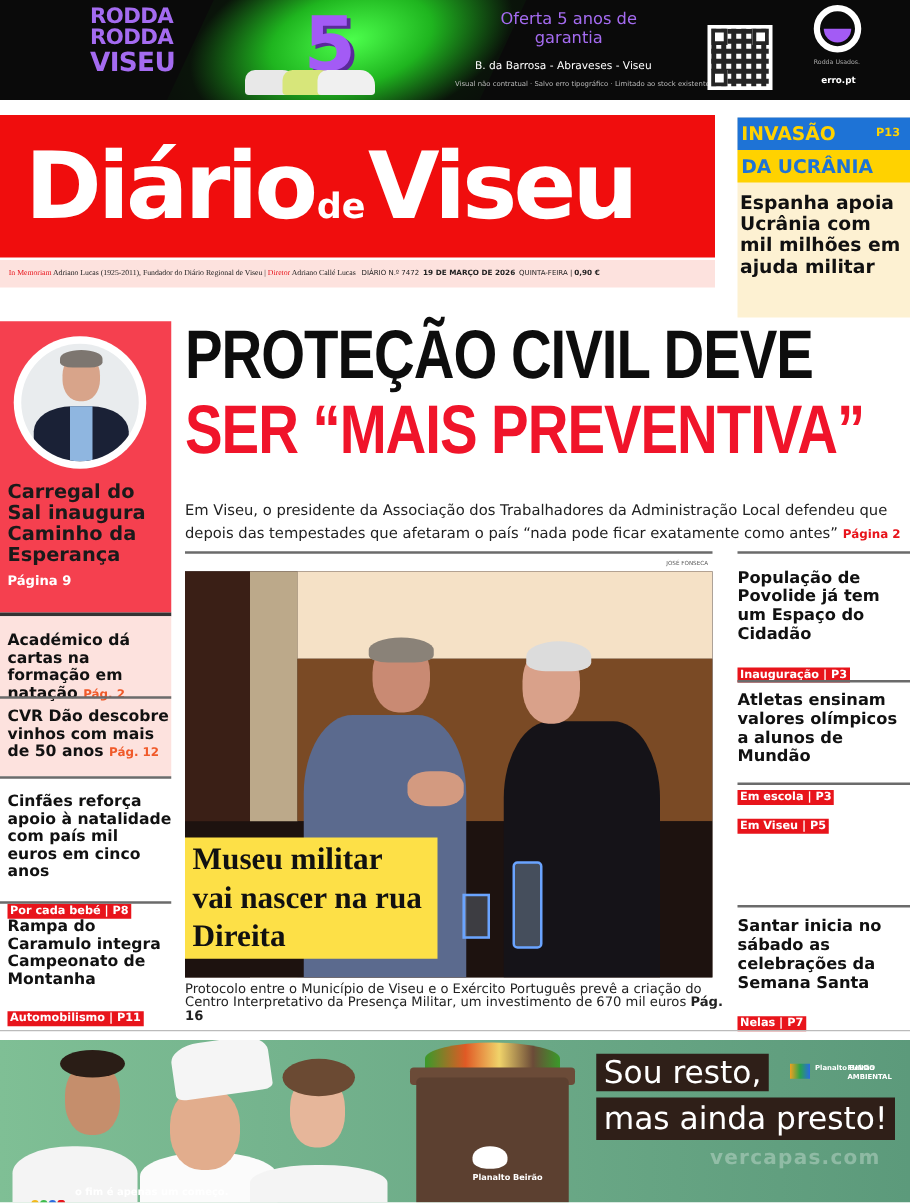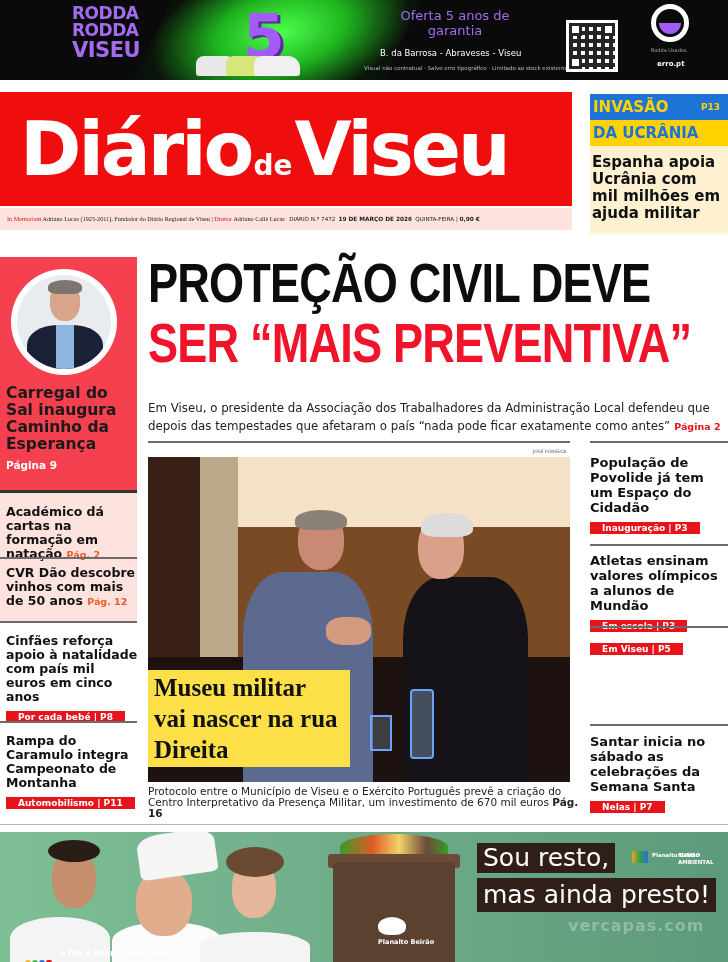--- a/index.html
+++ b/index.html
@@ -32,42 +32,42 @@
   
   .masthead { position: absolute; left: 0; top: 92px; width: 572px; height: 114px; background: #f00d0d; }
   .masthead .logo { position: absolute; left: 20px; top: 12px; color: #fff; font-family: "DejaVu Sans", sans-serif; font-weight: bold; font-size: 74px; line-height: 90px; letter-spacing: -3px; white-space: nowrap; }
   .masthead .logo .de { font-size: 28px; letter-spacing: 0; margin: 0 2px; }
   .info-bar { position: absolute; left: 0; top: 208px; width: 572px; height: 22px; background: #fde2de; font-size: 6.2px; line-height: 22px; padding-left: 7px; white-space: nowrap; font-family: "Liberation Serif", serif; color: #222; }
   .info-bar .red { color: #e8141b; }
   .info-bar .sans { font-family: "DejaVu Sans", sans-serif; font-size: 5.6px; }
   .info-bar b { font-family: "DejaVu Sans", sans-serif; font-size: 5.8px; }
 
   
-  .ukr { position: absolute; left: 590px; top: 94px; width: 138px; height: 140px; background: #fdf1d2; }
+  .ukr { position: absolute; left: 590px; top: 94px; width: 138px; height: 160px; background: #fdf1d2; }
   .ukr .blue { position: absolute; left: 0; top: 0; width: 138px; height: 26px; background: #1e73d6; color: #ffd200; font-weight: bold; font-size: 15px; line-height: 26px; padding-left: 3px; }
   .ukr .blue .pg { position: absolute; right: 8px; top: 0; font-size: 9px; }
   .ukr .yellow { position: absolute; left: 0; top: 26px; width: 138px; height: 26px; background: #ffd200; color: #1e73d6; font-weight: bold; font-size: 15px; line-height: 26px; padding-left: 3px; }
   .ukr .hl { position: absolute; left: 2px; top: 60px; width: 134px; font-weight: bold; font-size: 15px; line-height: 17px; color: #111; }
 
   
   .left-feature { position: absolute; left: 0; top: 257px; width: 137px; height: 233px; background: #f5404f; }
   .portrait { position: absolute; left: 11px; top: 12px; width: 106px; height: 106px; border-radius: 50%; background: #fff; overflow: hidden; }
   .portrait .bg { position: absolute; left: 6px; top: 6px; width: 94px; height: 94px; border-radius: 50%; background: #e9ecee; overflow: hidden; }
   .portrait .head { position: absolute; left: 33px; top: 8px; width: 30px; height: 38px; border-radius: 45%; background: #d8a48a; }
   .portrait .hair { position: absolute; left: 31px; top: 5px; width: 34px; height: 14px; border-radius: 50% 50% 30% 30%; background: #7d7670; }
   .portrait .suit { position: absolute; left: 10px; top: 50px; width: 76px; height: 50px; border-radius: 40% 40% 0 0; background: #1a2136; }
   .portrait .shirt { position: absolute; left: 39px; top: 50px; width: 18px; height: 44px; background: #8fb6e0; }
   .left-feature .hl { position: absolute; left: 6px; top: 128px; width: 130px; font-weight: bold; font-size: 15.5px; line-height: 17px; color: #1a1a1a; }
   .left-feature .pg { position: absolute; left: 6px; top: 202px; font-size: 10.5px; font-weight: bold; color: #fff; }
   .left-dark-line { position: absolute; left: 0; top: 490px; width: 137px; height: 3px; background: #333; }
   .left-pink { position: absolute; left: 0; top: 493px; width: 137px; height: 128px; background: #fde2de; }
   .left-story { position: absolute; left: 6px; width: 132px; font-weight: bold; font-size: 12.5px; line-height: 14px; color: #111; }
   .pg-red { color: #f05a2a; font-size: 9.5px; }
   .sep { position: absolute; height: 2px; background: #6b6b6b; }
-  .tag { display: inline-block; background: #e8141b; color: #fff; font-weight: bold; font-size: 9px; line-height: 12px; padding: 0 12px; margin-top: 7px; }
+  .tag { display: inline-block; background: #e8141b; color: #fff; font-weight: bold; font-size: 9px; line-height: 12px; padding: 0 2px; margin-top: 19px; }
 
   
   .main-hl { position: absolute; left: 148px; top: 253px; font-family: "Liberation Sans", sans-serif; font-weight: bold; font-size: 55px; line-height: 60px; letter-spacing: -1px; transform: scaleX(0.82); transform-origin: left top; white-space: nowrap; }
   .main-hl .l1 { color: #0d0d0d; }
   .main-hl .l2 { color: #f0142a; }
   .standfirst { position: absolute; left: 148px; top: 399px; width: 575px; font-size: 11.8px; line-height: 18px; color: #222; }
   .standfirst .pg { color: #e8141b; font-weight: bold; font-size: 9.5px; margin-left: 4px; }
 
   
   .photo-credit { position: absolute; left: 533px; top: 449px; font-size: 4.5px; color: #555; }

